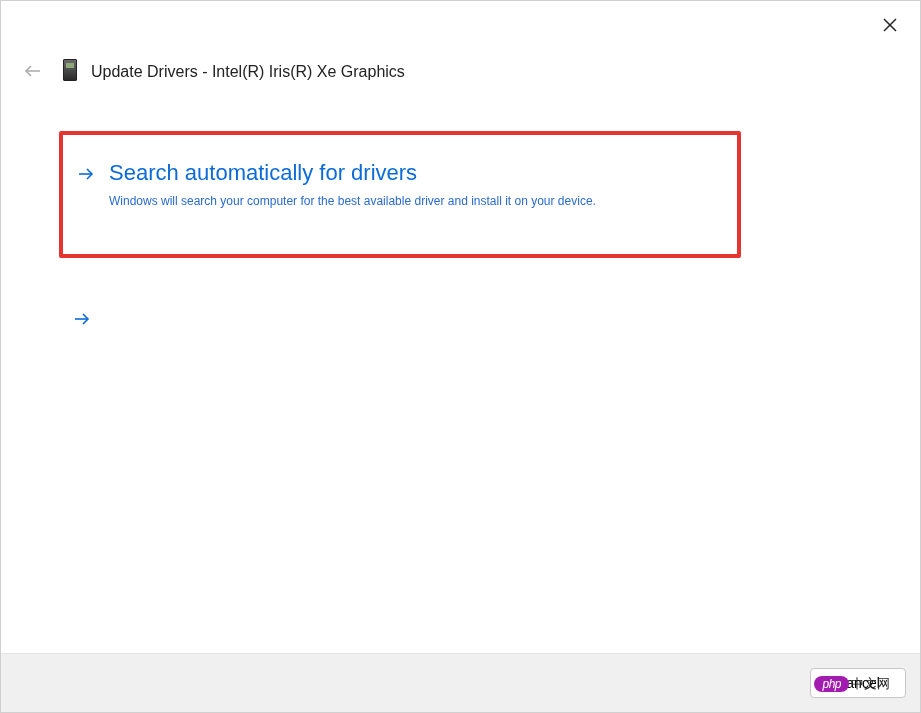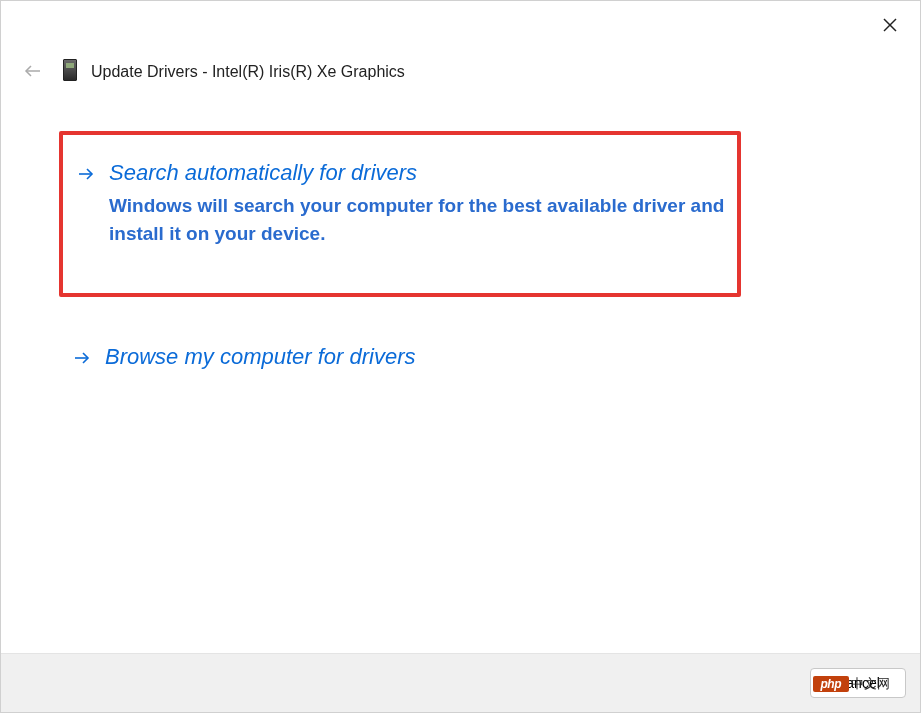--- a/index.html
+++ b/index.html
@@ -96,29 +96,27 @@
       flex-shrink: 0;
       margin-top: 6px;
     }
     .opt-arrow svg { width: 18px; height: 18px; }
     .opt-text { flex: 1; }
     .opt-title {
       font-size: 22px;
       color: #0b6bd8;
       font-weight: 400;
       line-height: 1.3;
-      font-style: italic;
     }
     .opt-desc {
-      font-size: 19px;
+      font-size: 12px;
       color: #2a6bce;
       line-height: 1.5;
       margin-top: 4px;
       max-width: 620px;
-      font-weight: bold;
     }
     .footer {
       background: #f0f0f0;
       padding: 14px 14px 14px 14px;
       display: flex;
       justify-content: flex-end;
       align-items: center;
       border-top: 1px solid #e4e4e4;
       position: relative;
     }
@@ -137,26 +135,26 @@
     .watermark {
       position: absolute;
       right: 30px;
       bottom: 19px;
       display: flex;
       align-items: center;
       gap: 2px;
       pointer-events: none;
     }
     .wm-oval {
-      background: #c2410c;
+      background: #a21caf;
       color: #fff;
-      font-weight: 700;
+      font-weight: 400;
       font-size: 12px;
       padding: 1px 8px;
-      border-radius: 2px;
+      border-radius: 8px;
       font-style: italic;
       letter-spacing: -0.5px;
     }
     .wm-text {
       font-size: 13px;
       color: #222;
       font-weight: 500;
       text-align: right;
     }
   </style>
@@ -199,21 +197,20 @@
     </div>
 
     <div class="option">
       <div class="opt-arrow">
         <svg viewBox="0 0 18 18">
           <line x1="2" y1="9" x2="15" y2="9" stroke="#0b6bd8" stroke-width="1.6"></line>
           <polyline points="10,4 15,9 10,14" fill="none" stroke="#0b6bd8" stroke-width="1.6"></polyline>
         </svg>
       </div>
       <div class="opt-text">
-        <div class="opt-title">Browse my computer for drivers</div>
       </div>
     </div>
   </div>
 
   <div class="footer">
     <button class="cancel-btn">Cancel</button>
     <div class="watermark">
       <span class="wm-oval">php</span>
       <span class="wm-text">中文网</span>
     </div>

